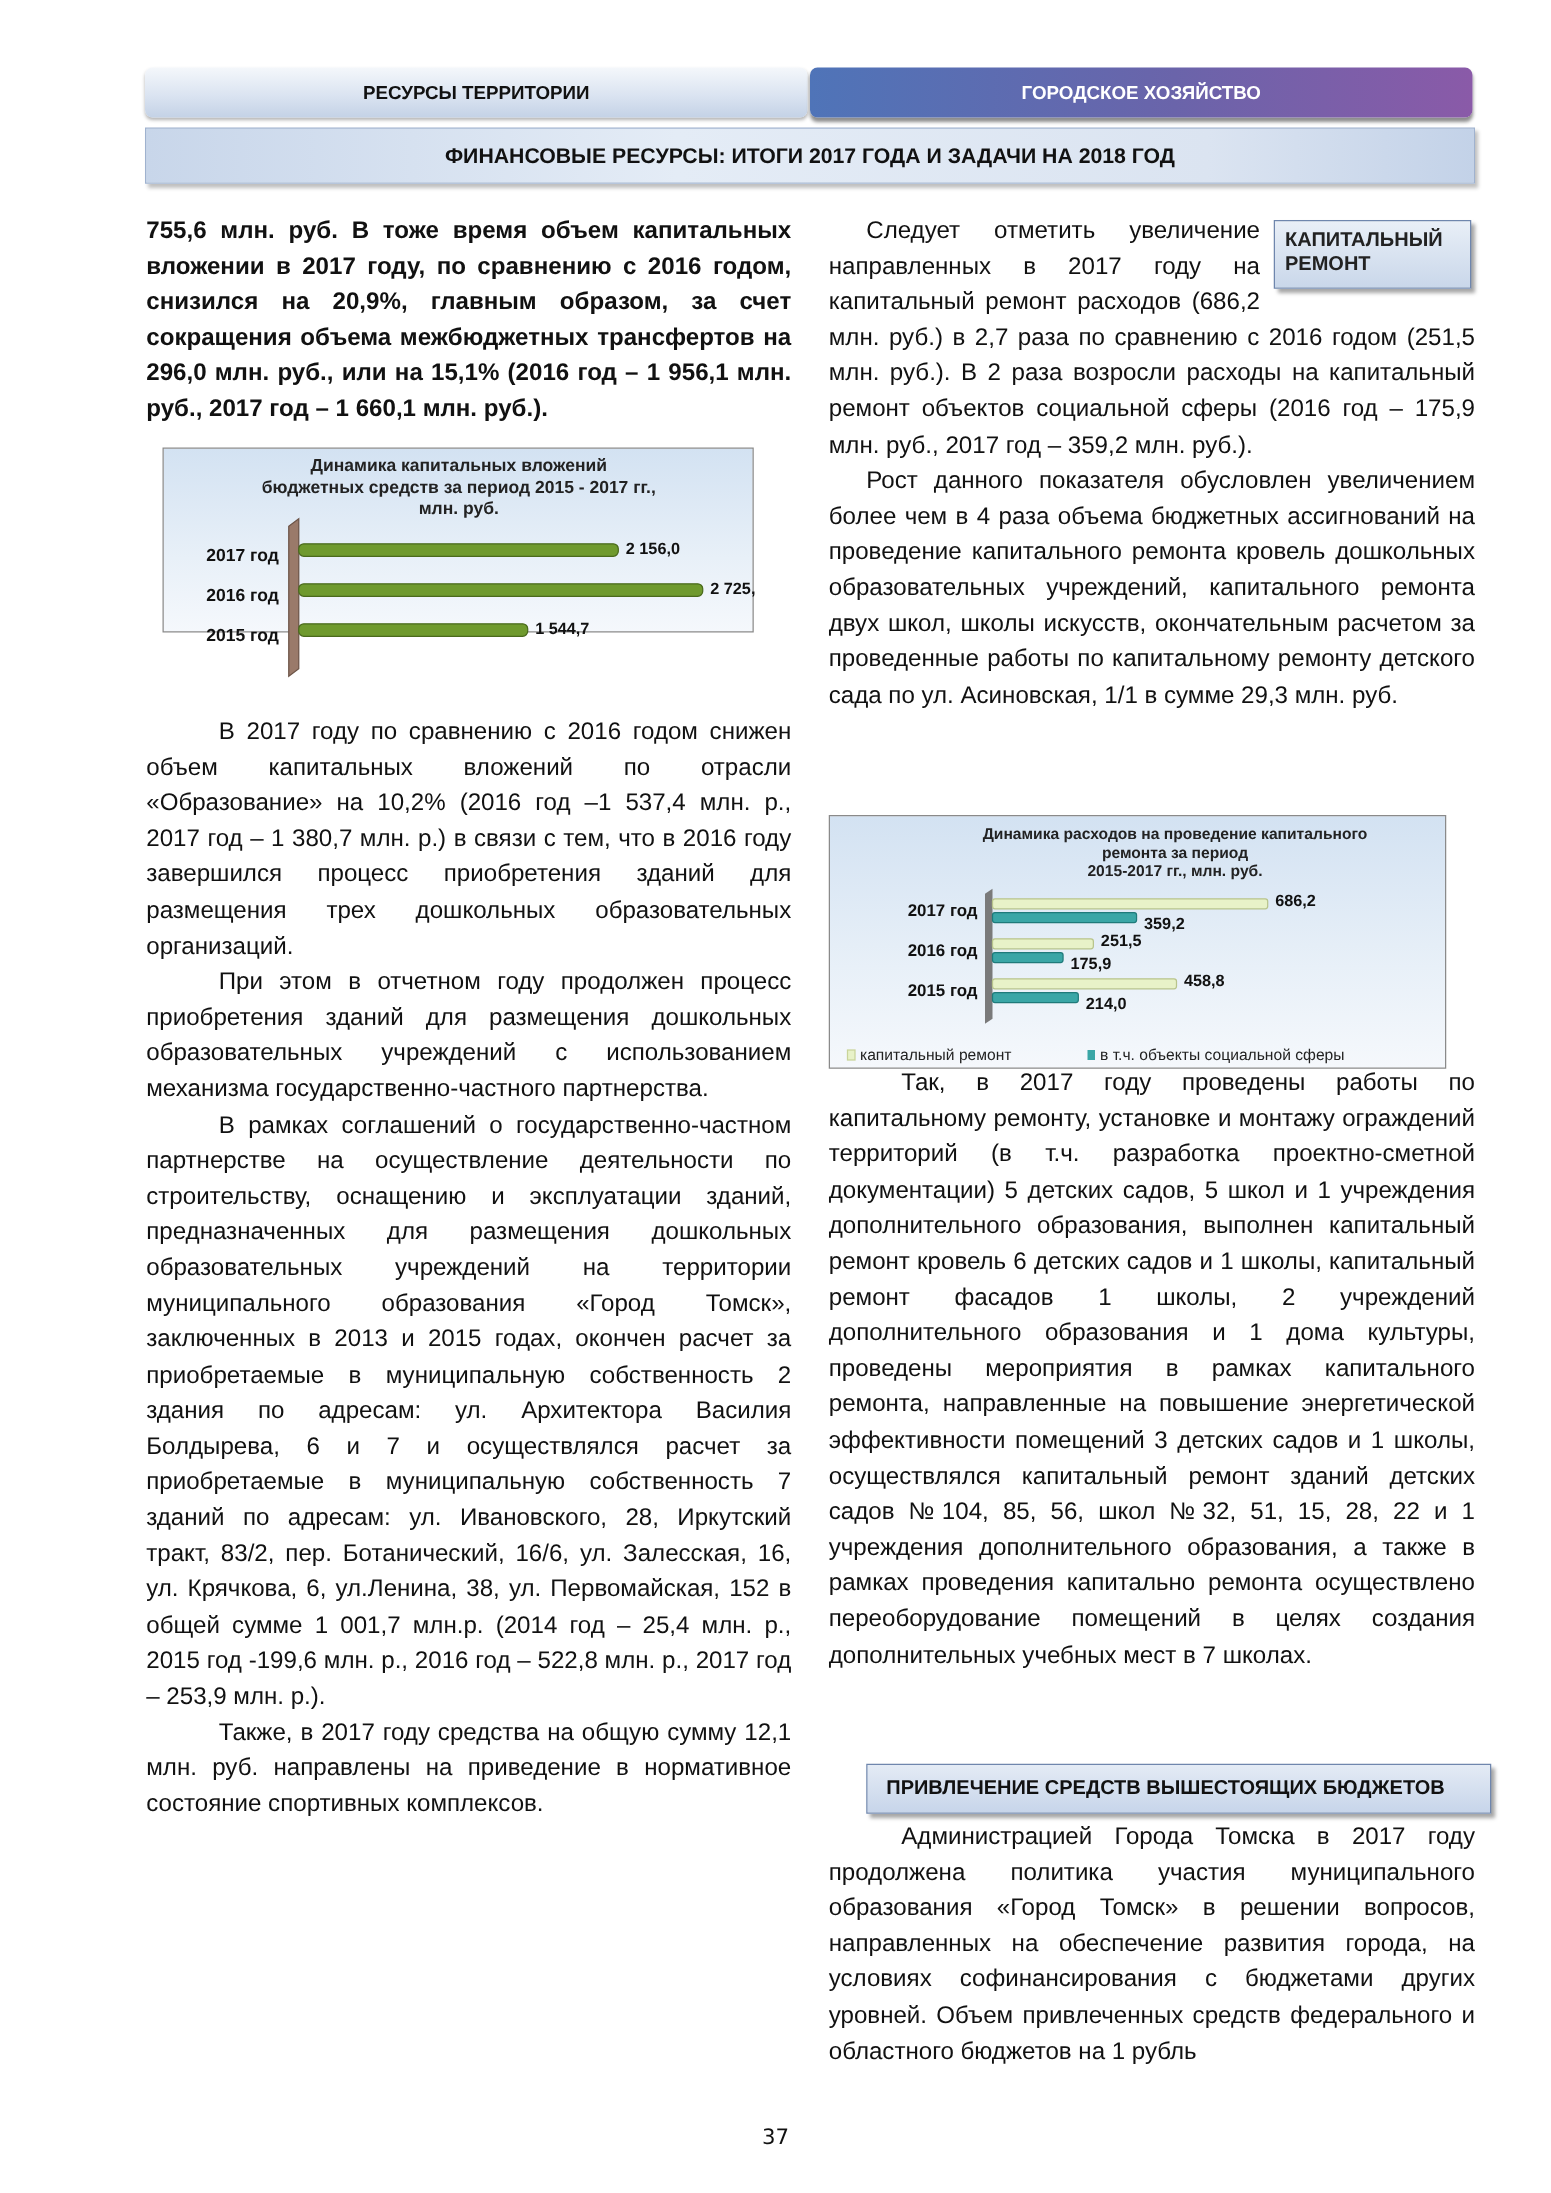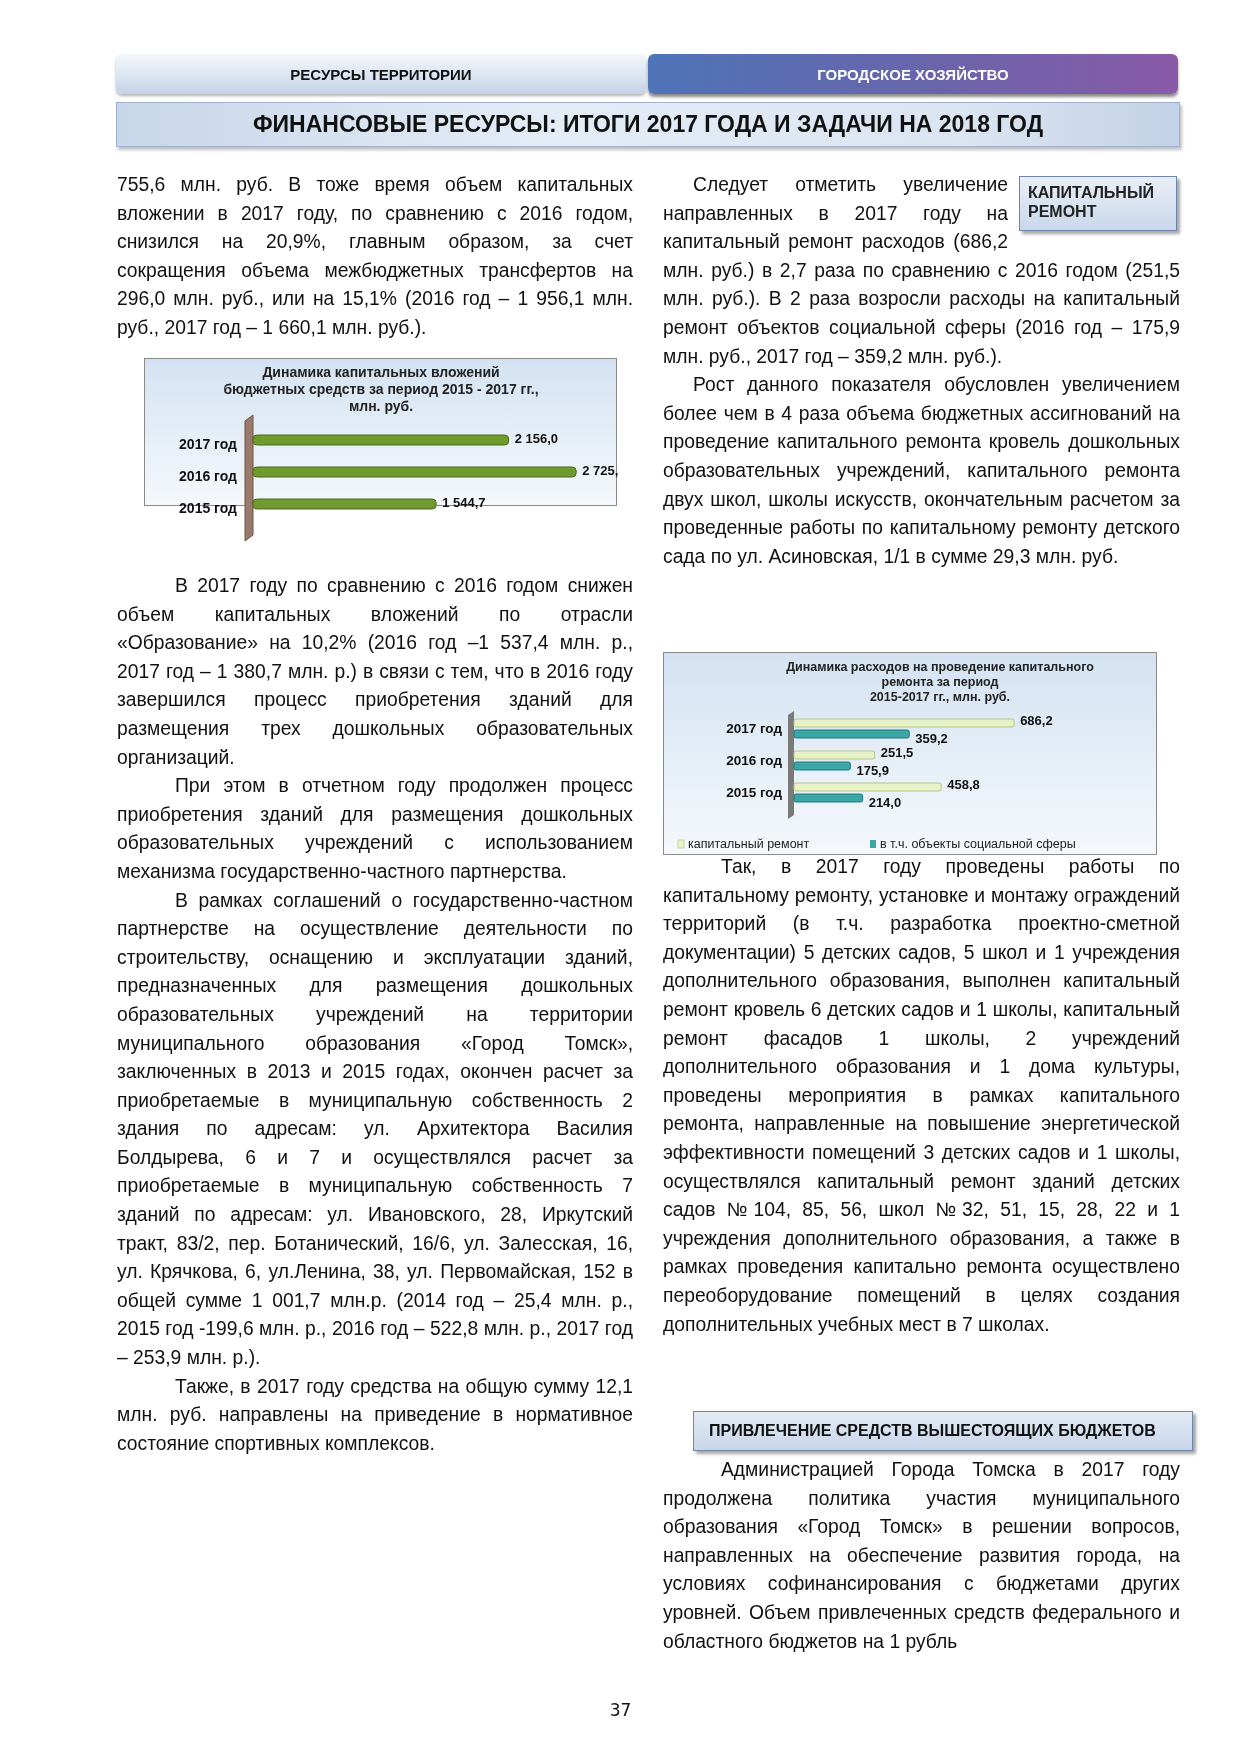--- a/index.html
+++ b/index.html
@@ -1,21 +1,21 @@
 <!DOCTYPE html>
 <html><head>
 <meta charset="utf-8">
 <style>
   * { margin:0; padding:0; box-sizing:border-box; }
   body { width:1241px; height:1754px; background:#fff; position:relative; font-family:"Liberation Sans", sans-serif; color:#111; overflow:hidden; }
   .tabs { position:absolute; left:116px; top:54px; width:1064px; height:40px; display:flex; }
   .tab { flex:1; height:40px; display:flex; align-items:center; justify-content:center; font-weight:bold; font-size:15px; color:#fff; border-radius:6px; margin-right:2px;
     background:linear-gradient(90deg,#4f74b8 0%,#6a64aa 55%,#8a5aa8 100%); box-shadow:0 3px 3px rgba(0,0,0,0.45); }
   .tab.active { color:#111; background:linear-gradient(180deg,#f4f7fb 0%,#dbe4f1 55%,#c4d2e6 100%); box-shadow:0 2px 3px rgba(0,0,0,0.3); }
-  .banner { position:absolute; left:116px; top:102px; width:1064px; height:45px; display:flex; align-items:center; justify-content:center; font-weight:bold; font-size:23px; color:#111;
+  .banner { position:absolute; left:116px; top:102px; width:1064px; height:45px; display:flex; align-items:center; justify-content:center; font-weight:bold; font-size:17px; color:#111;
     background:linear-gradient(90deg,#c8d6ea 0%,#e4ecf6 40%,#dbe4f1 80%,#c3d2e8 100%); border:1px solid #9fb2cf; box-shadow:2px 3px 3px rgba(0,0,0,0.25); }
   .col { position:absolute; font-size:19.3px; line-height:28.6px; text-align:justify; }
   .col p { margin:0; }
   .indent { text-indent:58px; }
   .left { left:117px; width:516px; }
   .right { left:663px; width:517px; }
   .chart-box { position:absolute; border:1px solid #8a8a8a; background:linear-gradient(180deg,#d3e2f2 0%,#e8f0f8 60%,#f5f8fc 100%); }
   .side-label { position:absolute; left:1019px; top:176px; width:158px; height:55px; padding:6px 8px; font-weight:bold; font-size:16px; line-height:19px; color:#222;
     background:linear-gradient(180deg,#e9eff7 0%,#c9d7ea 100%); border:1px solid #6f86ad; box-shadow:3px 3px 3px rgba(0,0,0,0.35); }
   .sec-head { position:absolute; left:665px; top:1411px; width:500px; height:40px; display:flex; align-items:center; padding-left:15px; font-weight:bold; font-size:16px; color:#111;
@@ -25,25 +25,25 @@
 </style>
 </head>
 <body>
 
 <div class="tabs">
   <div class="tab active">РЕСУРСЫ ТЕРРИТОРИИ</div>
   <div class="tab">ГОРОДСКОЕ ХОЗЯЙСТВО</div>
 </div>
 <div class="banner">ФИНАНСОВЫЕ РЕСУРСЫ: ИТОГИ 2017 ГОДА И ЗАДАЧИ НА 2018 ГОД</div>
 
-<div class="col left" style="top:171px;">
+<div class="col left" style="top:171px;font-weight:bold;">
   <p>755,6 млн. руб. В тоже время объем капитальных вложении в 2017 году, по сравнению с 2016 годом, снизился на 20,9%, главным образом, за счет сокращения объема межбюджетных трансфертов на 296,0 млн. руб., или на 15,1% (2016 год – 1 956,1 млн. руб., 2017 год – 1 660,1 млн. руб.).</p>
 </div>
 
-<div class="chart-box" style="left:144px; top:358px; width:473px; height:148px;">
+<div class="chart-box" style="left:130px; top:358px; width:473px; height:148px;">
   <svg id="chart1" width="473" height="210">
     <text class="t1" x="236" y="18" text-anchor="middle" font-size="14" font-weight="bold" fill="#222">Динамика капитальных вложений</text>
     <text class="t1" x="236" y="35" text-anchor="middle" font-size="14" font-weight="bold" fill="#222">бюджетных средств за период 2015 - 2017 гг.,</text>
     <text class="t1" x="236" y="52" text-anchor="middle" font-size="14" font-weight="bold" fill="#222">млн. руб.</text>
     <g id="chart1-marks">
         <polygon points="100,62 108,56 108,176 100,182" fill="#9a7a6a" stroke="#6d5548" stroke-width="1"></polygon>
         <text x="92" y="90" text-anchor="end" font-size="14" font-weight="bold" fill="#111">2017 год</text>
         <rect x="108" y="76" width="255.64000000000001" height="10" rx="4" fill="#6f9a2e" stroke="#4a6a1c" stroke-width="1"></rect>
         <text x="369.64" y="84" font-size="13" font-weight="bold" fill="#111">2 156,0</text>
         <text x="92" y="122" text-anchor="end" font-size="14" font-weight="bold" fill="#111">2016 год</text>

